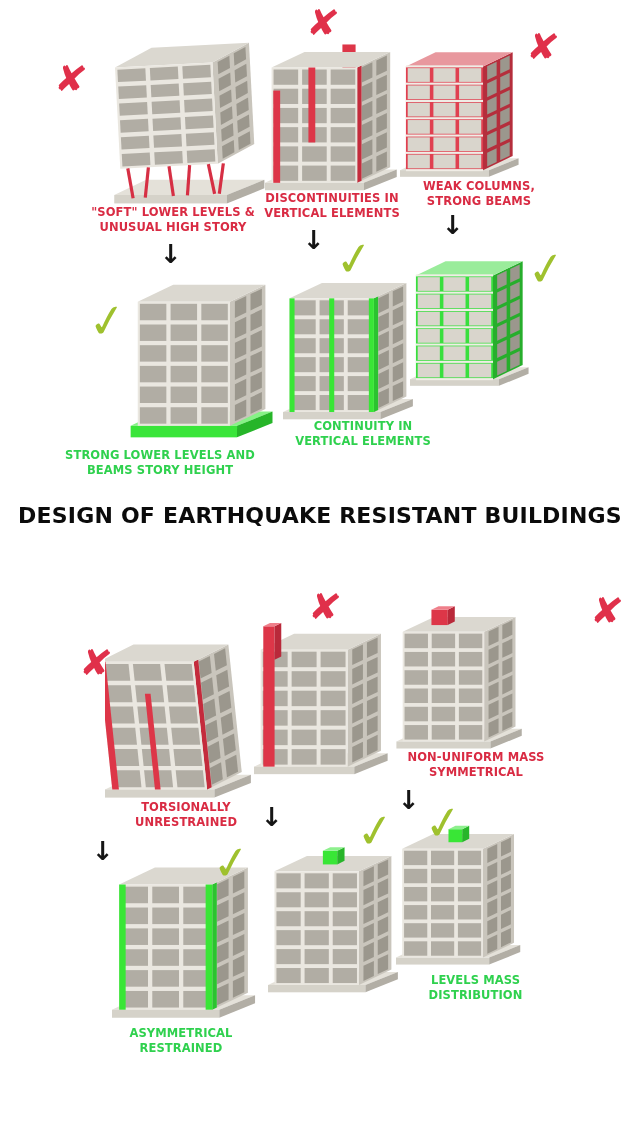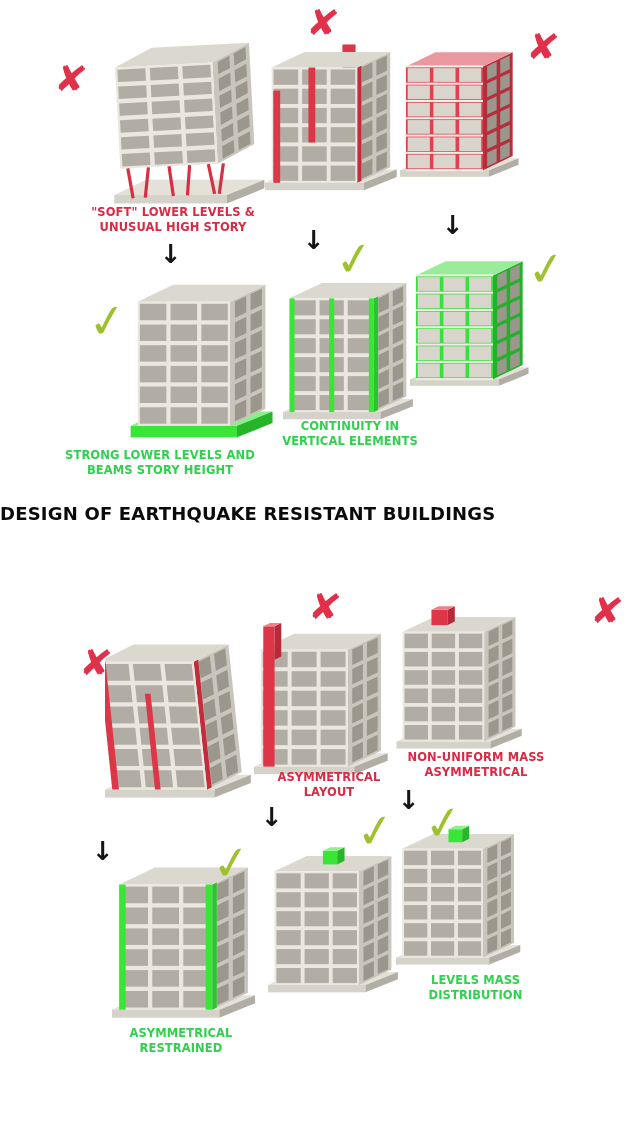--- a/index.html
+++ b/index.html
@@ -8,22 +8,22 @@
           font-family:"DejaVu Sans","Liberation Sans",sans-serif}
   .bldg{position:absolute}
   .bldg svg{display:block;width:100%;height:100%}
   .lbl{position:absolute;text-align:center;font-weight:700;font-size:11.5px;line-height:1.32;letter-spacing:.1px}
   .lbl.bad{color:var(--bad-text,#d92b43)}
   .lbl.good{color:var(--good-text,#2fd14e)}
   .mark{position:absolute;line-height:1;user-select:none;font-weight:700}
   .cross{color:var(--cross,#e0304a);font-size:38px;transform:rotate(7deg)}
   .check{color:var(--check,#9fc12e);font-size:46px;transform:rotate(-8deg)}
   .arrow{color:#151515;font-size:26px;font-weight:600}
-  .title{position:absolute;left:0;right:0;top:503px;font-weight:800;
-         font-size:18px;color:#0b0b0b;letter-spacing:.2px}
+  .title{position:absolute;left:0;right:0;top:503px;text-align:center;font-weight:800;
+         font-size:22px;color:#0b0b0b;letter-spacing:.2px}
 </style>
 </head>
 <body>
 
 <div class="canvas">
 
   <span class="mark cross" style="left:55px;top:60px">✘</span>
   <div class="bldg" style="left:110px;top:28px;width:168px;height:182px">
       <svg viewBox="0 -4 170 194" preserveAspectRatio="xMidYMax meet">
         <polygon points="0,174 34,157.85 160,157.85 120,174" fill="#e4e1d9"></polygon>
@@ -159,20 +159,21 @@
           <rect x="45.06666666666666" y="129.73333333333332" width="29.866666666666664" height="18.53333333333333" fill="#b1ada4"></rect>
           <rect x="79.73333333333333" y="129.73333333333332" width="29.866666666666664" height="18.53333333333333" fill="#b1ada4"></rect>
           <rect x="10.4" y="153.06666666666666" width="29.866666666666664" height="18.53333333333333" fill="#b1ada4"></rect>
           <rect x="45.06666666666666" y="153.06666666666666" width="29.866666666666664" height="18.53333333333333" fill="#b1ada4"></rect>
           <rect x="79.73333333333333" y="153.06666666666666" width="29.866666666666664" height="18.53333333333333" fill="#b1ada4"></rect>
           <rect x="10.08" y="62" width="8.32" height="112" fill="#dd3648"></rect>
           <rect x="52.72" y="34" width="8.32" height="91" fill="#dd3648"></rect>
         </g>
       </svg>
     </div>
+  <div class="lbl bad" style="left:256px;top:191px;width:152px">DISCONTINUITIES IN VERTICAL ELEMENTS</div>
   <span class="mark arrow" style="left:303px;top:227px">↓</span>
   <span class="mark check" style="left:335px;top:236px">✓</span>
   <div class="bldg" style="left:283px;top:247px;width:138px;height:178px">
       <svg viewBox="0 -4 170 194" preserveAspectRatio="xMidYMax meet">
         <polygon points="0,174 34,157.85 160,157.85 120,174" fill="#e4e1d9"></polygon>
         <rect x="0" y="174" width="120" height="9" fill="#d5d2c9"></rect>
         <polygon points="120,174 160,157.85 160,166.85 120,183" fill="#b2aea5"></polygon>
         <g>
           <polygon points="112,34 152,15 152,155 112,174" fill="#c9c5bc"></polygon>
           <polygon points="117.6,33.739999999999995 130.4,27.659999999999997 130.4,46.19333333333333 117.6,52.273333333333326" fill="#9b978d"></polygon>
@@ -207,21 +208,21 @@
           <rect x="79.73333333333333" y="129.73333333333332" width="29.866666666666664" height="18.53333333333333" fill="#b1ada4"></rect>
           <rect x="10.4" y="153.06666666666666" width="29.866666666666664" height="18.53333333333333" fill="#b1ada4"></rect>
           <rect x="45.06666666666666" y="153.06666666666666" width="29.866666666666664" height="18.53333333333333" fill="#b1ada4"></rect>
           <rect x="79.73333333333333" y="153.06666666666666" width="29.866666666666664" height="18.53333333333333" fill="#b1ada4"></rect>
           <rect x="8" y="34" width="6.24" height="140" fill="#39e636"></rect>
           <rect x="56.879999999999995" y="34" width="6.24" height="140" fill="#39e636"></rect>
           <rect x="105.75999999999999" y="34" width="6.24" height="140" fill="#39e636"></rect>
         </g>
       </svg>
     </div>
-  <div class="lbl good" style="left:276px;top:419px;width:148px">CONTINUITY IN VERTICAL ELEMENTS</div>
+  <div class="lbl good" style="left:289px;top:419px;width:148px">CONTINUITY IN VERTICAL ELEMENTS</div>
 
   <div class="bldg" style="left:400px;top:30px;width:126px;height:152px">
       <svg viewBox="0 -4 170 194" preserveAspectRatio="xMidYMax meet">
         <polygon points="0,174 34,157.85 160,157.85 120,174" fill="#e4e1d9"></polygon>
         <rect x="0" y="174" width="120" height="9" fill="#d5d2c9"></rect>
         <polygon points="120,174 160,157.85 160,166.85 120,183" fill="#b2aea5"></polygon>
         <g>
           <polygon points="112,34 152,15 152,155 112,174" fill="#b52e3c"></polygon>
           <polygon points="117.6,33.739999999999995 130.4,27.659999999999997 130.4,46.19333333333333 117.6,52.273333333333326" fill="#9b978d"></polygon>
           <polygon points="117.6,57.07333333333332 130.4,50.993333333333325 130.4,69.52666666666666 117.6,75.60666666666665" fill="#9b978d"></polygon>
@@ -259,20 +260,21 @@
           <rect x="8" y="55.93333333333333" width="104" height="2.8" fill="#f0ede6"></rect>
           <rect x="8" y="79.26666666666665" width="104" height="2.8" fill="#f0ede6"></rect>
           <rect x="8" y="102.6" width="104" height="2.8" fill="#f0ede6"></rect>
           <rect x="8" y="125.93333333333332" width="104" height="2.8" fill="#f0ede6"></rect>
           <rect x="8" y="149.26666666666665" width="104" height="2.8" fill="#f0ede6"></rect>
           <rect x="8" y="172.6" width="104" height="2.8" fill="#f0ede6"></rect>
         </g>
       </svg>
     </div>
   <span class="mark cross" style="left:527px;top:28px">✘</span>
+  <div class="lbl bad" style="left:405px;top:179px;width:148px">WEAK COLUMNS, STRONG BEAMS</div>
   <span class="mark arrow" style="left:442px;top:212px">↓</span>
   <div class="bldg" style="left:410px;top:243px;width:126px;height:148px">
       <svg viewBox="0 -4 170 194" preserveAspectRatio="xMidYMax meet">
         <polygon points="0,174 34,157.85 160,157.85 120,174" fill="#e4e1d9"></polygon>
         <rect x="0" y="174" width="120" height="9" fill="#d5d2c9"></rect>
         <polygon points="120,174 160,157.85 160,166.85 120,183" fill="#b2aea5"></polygon>
         <g>
           <polygon points="112,34 152,15 152,155 112,174" fill="#27ae2c"></polygon>
           <polygon points="117.6,33.739999999999995 130.4,27.659999999999997 130.4,46.19333333333333 117.6,52.273333333333326" fill="#9b978d"></polygon>
           <polygon points="117.6,57.07333333333332 130.4,50.993333333333325 130.4,69.52666666666666 117.6,75.60666666666665" fill="#9b978d"></polygon>
@@ -359,20 +361,21 @@
           <rect x="45.06666666666666" y="129.73333333333332" width="29.866666666666664" height="18.53333333333333" fill="#b1ada4"></rect>
           <rect x="79.73333333333333" y="129.73333333333332" width="29.866666666666664" height="18.53333333333333" fill="#b1ada4"></rect>
           <rect x="10.4" y="153.06666666666666" width="29.866666666666664" height="18.53333333333333" fill="#b1ada4"></rect>
           <rect x="45.06666666666666" y="153.06666666666666" width="29.866666666666664" height="18.53333333333333" fill="#b1ada4"></rect>
           <rect x="79.73333333333333" y="153.06666666666666" width="29.866666666666664" height="18.53333333333333" fill="#b1ada4"></rect>
           <rect x="8" y="34" width="7.280000000000001" height="140" fill="#dd3648"></rect>
           <rect x="54.800000000000004" y="69" width="6.24" height="105" fill="#dd3648"></rect>
         </g>
       </svg>
     </div>
+  <div class="lbl bad" style="left:110px;top:800px;width:152px">TORSIONALLY UNRESTRAINED</div>
   <span class="mark arrow" style="left:92px;top:838px">↓</span>
   <div class="bldg" style="left:112px;top:838px;width:152px;height:186px">
       <svg viewBox="0 -4 170 194" preserveAspectRatio="xMidYMax meet">
         <polygon points="0,174 34,157.85 160,157.85 120,174" fill="#e4e1d9"></polygon>
         <rect x="0" y="174" width="120" height="9" fill="#d5d2c9"></rect>
         <polygon points="120,174 160,157.85 160,166.85 120,183" fill="#b2aea5"></polygon>
         <g>
           <polygon points="112,34 152,15 152,155 112,174" fill="#c9c5bc"></polygon>
           <polygon points="117.6,33.739999999999995 130.4,27.659999999999997 130.4,46.19333333333333 117.6,52.273333333333326" fill="#9b978d"></polygon>
           <polygon points="117.6,57.07333333333332 130.4,50.993333333333325 130.4,69.52666666666666 117.6,75.60666666666665" fill="#9b978d"></polygon>
@@ -454,21 +457,20 @@
           <rect x="79.73333333333333" y="129.73333333333332" width="29.866666666666664" height="18.53333333333333" fill="#b1ada4"></rect>
           <rect x="10.4" y="153.06666666666666" width="29.866666666666664" height="18.53333333333333" fill="#b1ada4"></rect>
           <rect x="45.06666666666666" y="153.06666666666666" width="29.866666666666664" height="18.53333333333333" fill="#b1ada4"></rect>
           <rect x="79.73333333333333" y="153.06666666666666" width="29.866666666666664" height="18.53333333333333" fill="#b1ada4"></rect>
           <rect x="11.120000000000001" y="6" width="13.52" height="168" fill="#dd3648"></rect>
           <polygon points="24.64,6 32.64,2 32.64,42 24.64,46" fill="#b9293a"></polygon>
           <polygon points="11.120000000000001,6 19.12,2 32.64,2 24.64,6" fill="#ef7f8a"></polygon>
         </g>
       </svg>
     </div>
-  <div class="lbl bad" style="left:260px;top:770px;width:138px">ASYMMETRICAL LAYOUT</div>
   <span class="mark arrow" style="left:261px;top:804px">↓</span>
   <div class="bldg" style="left:268px;top:820px;width:138px;height:178px">
       <svg viewBox="0 -4 170 194" preserveAspectRatio="xMidYMax meet">
         <polygon points="0,174 34,157.85 160,157.85 120,174" fill="#e4e1d9"></polygon>
         <rect x="0" y="174" width="120" height="9" fill="#d5d2c9"></rect>
         <polygon points="120,174 160,157.85 160,166.85 120,183" fill="#b2aea5"></polygon>
         <g>
           <polygon points="112,34 152,15 152,155 112,174" fill="#c9c5bc"></polygon>
           <polygon points="117.6,33.739999999999995 130.4,27.659999999999997 130.4,46.19333333333333 117.6,52.273333333333326" fill="#9b978d"></polygon>
           <polygon points="117.6,57.07333333333332 130.4,50.993333333333325 130.4,69.52666666666666 117.6,75.60666666666665" fill="#9b978d"></polygon>
@@ -549,21 +551,21 @@
           <rect x="79.73333333333333" y="129.73333333333332" width="29.866666666666664" height="18.53333333333333" fill="#b1ada4"></rect>
           <rect x="10.4" y="153.06666666666666" width="29.866666666666664" height="18.53333333333333" fill="#b1ada4"></rect>
           <rect x="45.06666666666666" y="153.06666666666666" width="29.866666666666664" height="18.53333333333333" fill="#b1ada4"></rect>
           <rect x="79.73333333333333" y="153.06666666666666" width="29.866666666666664" height="18.53333333333333" fill="#b1ada4"></rect>
           <rect x="44.72" y="5.849999999999998" width="20.8" height="19.6" fill="#dd3648"></rect>
           <polygon points="65.52,5.849999999999998 74.52,1.3499999999999979 74.52,20.95 65.52,25.45" fill="#b9293a"></polygon>
           <polygon points="44.72,5.849999999999998 53.72,1.3499999999999979 74.52,1.3499999999999979 65.52,5.849999999999998" fill="#ef7f8a"></polygon>
         </g>
       </svg>
     </div>
-  <div class="lbl bad" style="left:396px;top:750px;width:160px">NON-UNIFORM MASS ASYMMETRICAL</div>
+  <div class="lbl bad" style="left:396px;top:750px;width:160px">NON-UNIFORM MASS SYMMETRICAL</div>
   <span class="mark arrow" style="left:398px;top:787px">↓</span>
   <div class="bldg" style="left:396px;top:812px;width:132px;height:158px">
       <svg viewBox="0 -4 170 194" preserveAspectRatio="xMidYMax meet">
         <polygon points="0,174 34,157.85 160,157.85 120,174" fill="#e4e1d9"></polygon>
         <rect x="0" y="174" width="120" height="9" fill="#d5d2c9"></rect>
         <polygon points="120,174 160,157.85 160,166.85 120,183" fill="#b2aea5"></polygon>
         <g>
           <polygon points="112,34 152,15 152,155 112,174" fill="#c9c5bc"></polygon>
           <polygon points="117.6,33.739999999999995 130.4,27.659999999999997 130.4,46.19333333333333 117.6,52.273333333333326" fill="#9b978d"></polygon>
           <polygon points="117.6,57.07333333333332 130.4,50.993333333333325 130.4,69.52666666666666 117.6,75.60666666666665" fill="#9b978d"></polygon>

